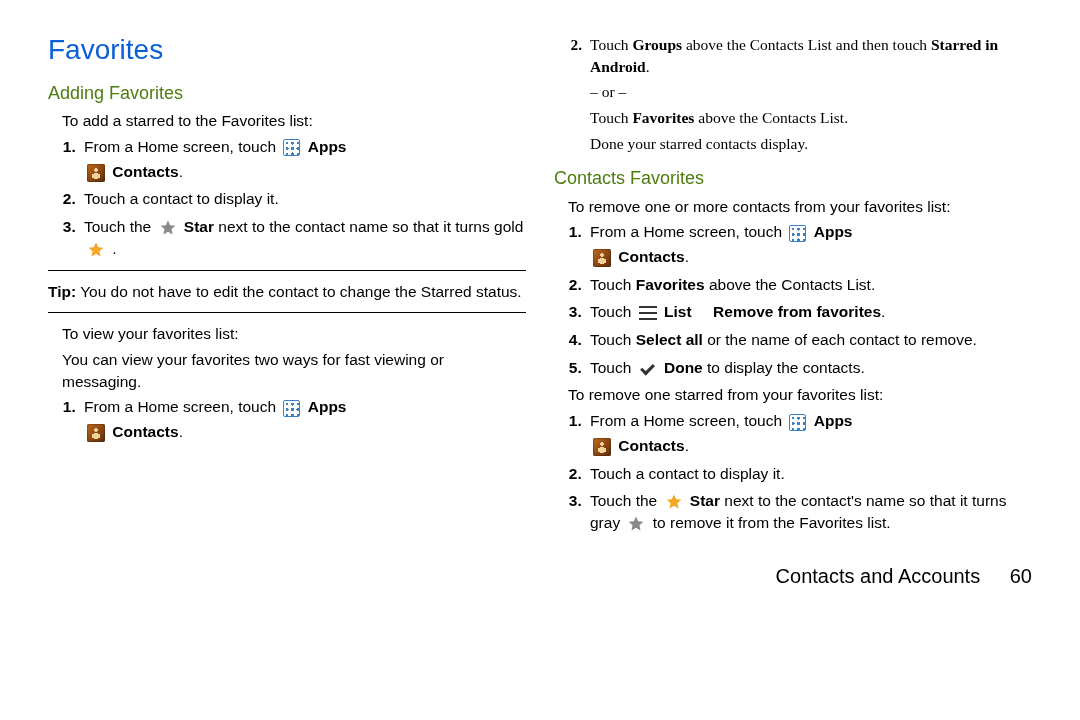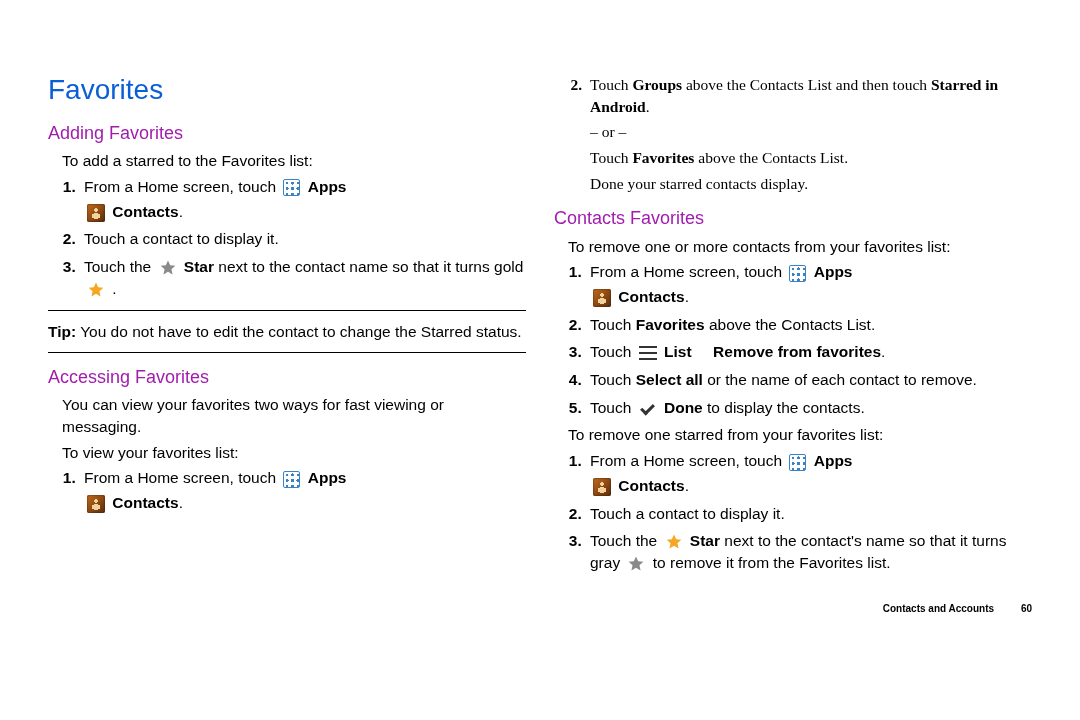--- a/index.html
+++ b/index.html
@@ -9,35 +9,34 @@
     margin: 0;
     padding: 30px 48px;
     width: 1080px;
     height: 720px;
     box-sizing: border-box;
     color: #000;
   }
   .columns {
     display: flex;
     gap: 28px;
-    margin-top: 40px;
   }
   .col {
     flex: 1;
     min-width: 0;
   }
   h1 {
     color: #0b5fd6;
     font-size: 28px;
     font-weight: normal;
     margin: 0 0 6px 0;
     font-family: Arial, Helvetica, sans-serif;
   }
   h2 {
-    color: #a21caf;
+    color: #4d7c0f;
     font-size: 18px;
     font-weight: normal;
     margin: 12px 0 4px 0;
     font-family: Arial, Helvetica, sans-serif;
   }
   p { margin: 4px 0; }
   .indent { padding-left: 14px; }
   ol {
     padding-left: 14px;
     margin: 4px 0;
@@ -56,22 +55,21 @@
     margin-top: 3px;
   }
   hr {
     border: none;
     border-top: 1px solid #000;
     margin: 10px 0;
   }
   .footer {
     text-align: right;
     margin-top: 28px;
-    font-size: 10px;
-    font-weight: bold;
+    font-size: 20px;
   }
   .page-number { margin-left: 24px; }
   b { font-weight: bold; }
 
   
   .icon {
     display: inline-block;
     vertical-align: middle;
     margin: 0 3px;
   }
@@ -180,23 +178,22 @@
       </li>
     </ol>
 
     <hr>
     <p>
       <b>Tip:</b>
       <span> You do not have to edit the contact to change the Starred status.</span>
     </p>
     <hr>
 
-    <h2>Accessing Favorites</h2>
+    <p class="indent">To view your favorites list:</p>
     <p class="indent">You can view your favorites two ways for fast viewing or messaging.</p>
-    <p class="indent">To view your favorites list:</p>
     <ol>
       <li>
         <span>From a Home screen, touch </span>
         <span class="icon icon-apps"></span>
         <b>Apps</b>
         <span class="subline">
           <span class="icon icon-contacts"></span>
           <b>Contacts</b>.
         </span>
       </li>

